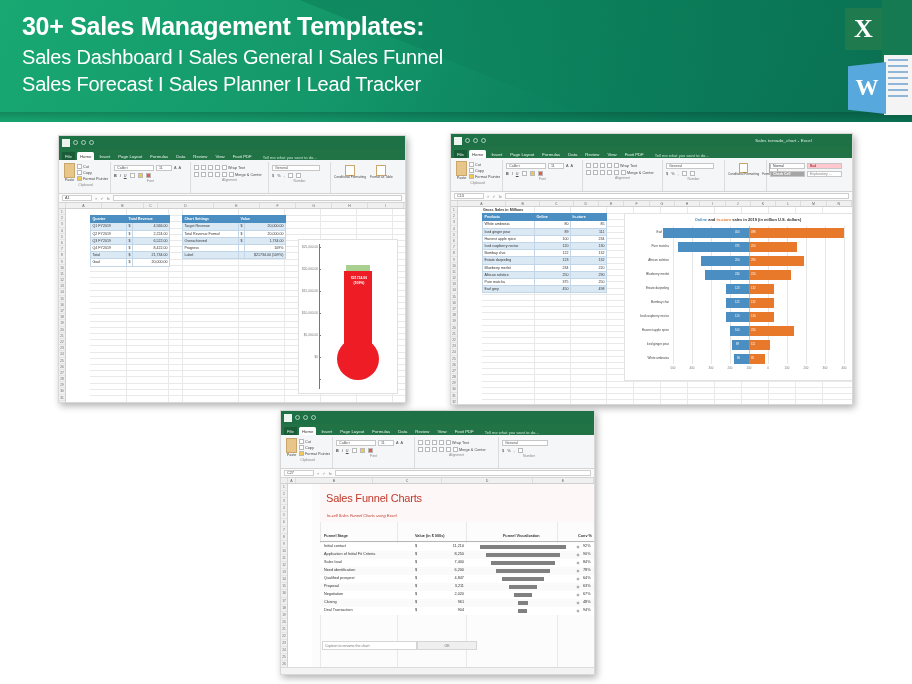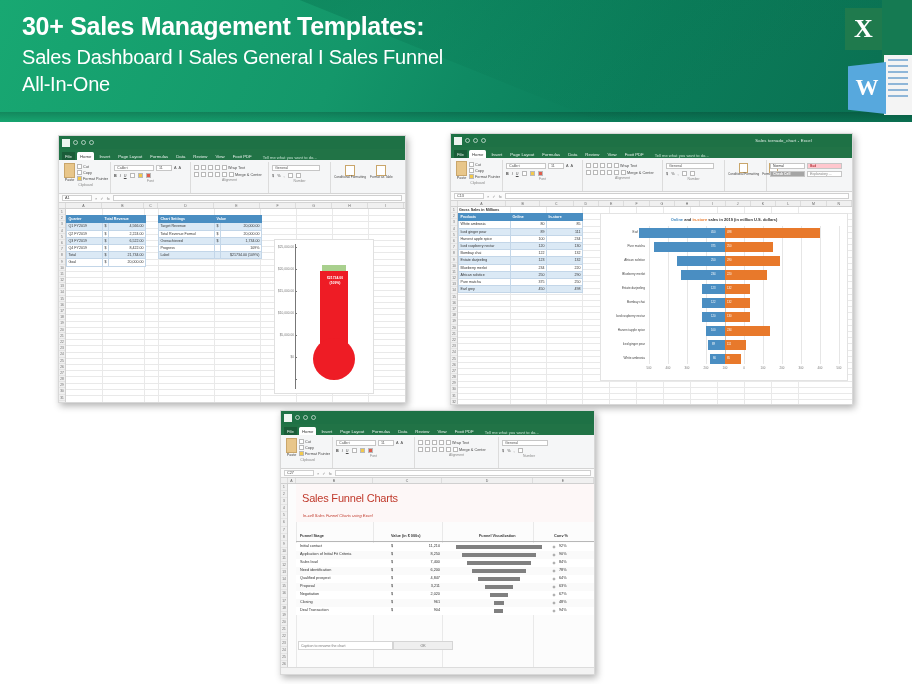--- a/index.html
+++ b/index.html
@@ -124,21 +124,21 @@
   .fbar { flex: 1; border: 1px solid #cfcfcf; background: #fff; height: 6px; }
   .fsym { font-size: 4px; color: #888; }
 
   
   .gridwrap { position: relative; background: #ffffff; overflow: hidden; }
   .colhdr { display: flex; height: 6px; background: #f0f0f0; border-bottom: 1px solid #d0d0d0; }
   .colhdr .cc {
     font-size: 3.5px; color: #666; text-align: center; border-right: 1px solid #dcdcdc;
     line-height: 6px;
   }
-  .rowarea { display: flex; }
+  .rowarea { display: flex; gap: 24px; }
   .rowhdr { width: 7px; background: #f0f0f0; border-right: 1px solid #d0d0d0; }
   .rowhdr .rr {
     font-size: 3.2px; color: #666; text-align: center; border-bottom: 1px solid #e4e4e4;
   }
   .cells { position: relative; flex: 1; }
   .gline-h { position: absolute; left: 0; right: 0; height: 1px; background: #e9e9e9; }
   .gline-v { position: absolute; top: 0; bottom: 0; width: 1px; background: #e9e9e9; }
 
   .tbl { position: absolute; border-collapse: collapse; }
   .tbl td {
@@ -198,21 +198,21 @@
 
 <div class="page">
 
   <div class="banner">
     <div class="banner-grad"></div>
     <div class="banner-diag"></div>
 
     <div class="banner-text">
       <div class="banner-title">30+ Sales Management Templates:</div>
       <div class="banner-line">Sales Dashboard I Sales General I Sales Funnel</div>
-      <div class="banner-line">All-In-One</div>
+      <div class="banner-line">Sales Forecast I Sales Planner I Lead Tracker</div>
     </div>
 
     <div class="icon-x-strip"></div>
     <div class="icon-w-doc">
       <i></i>
         <i></i>
         <i></i>
         <i></i>
         <i></i>
         <i></i>

